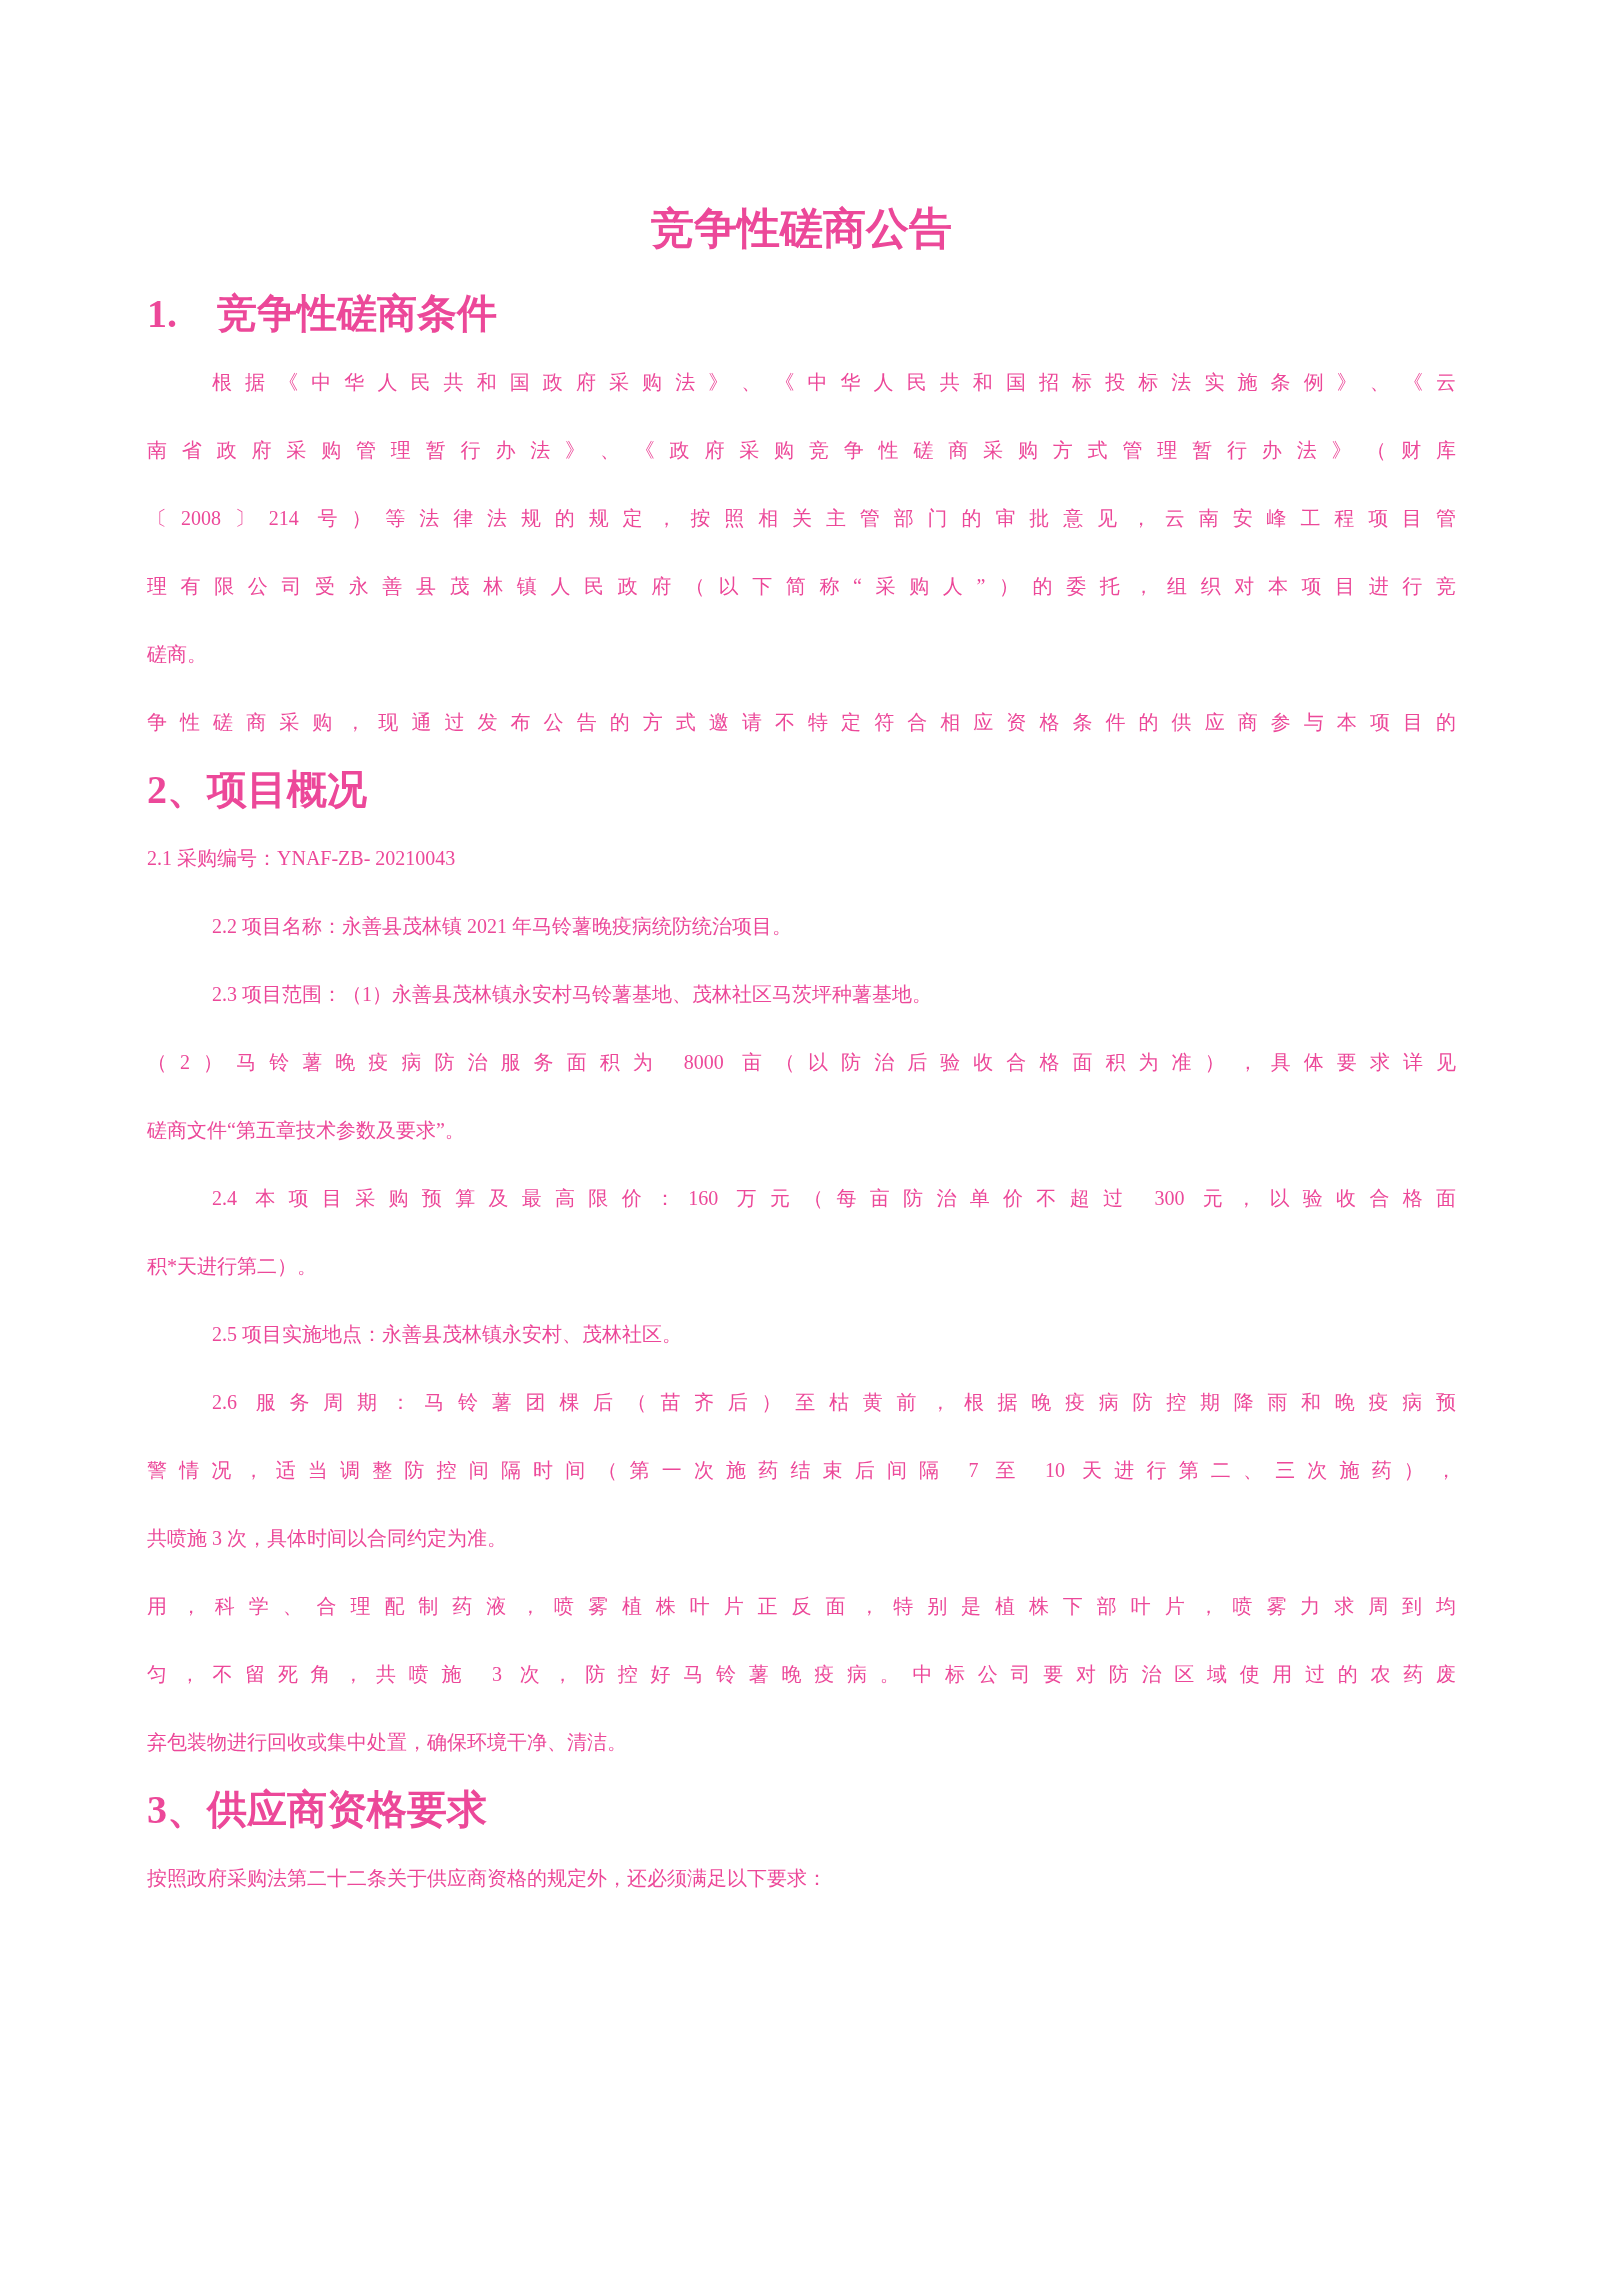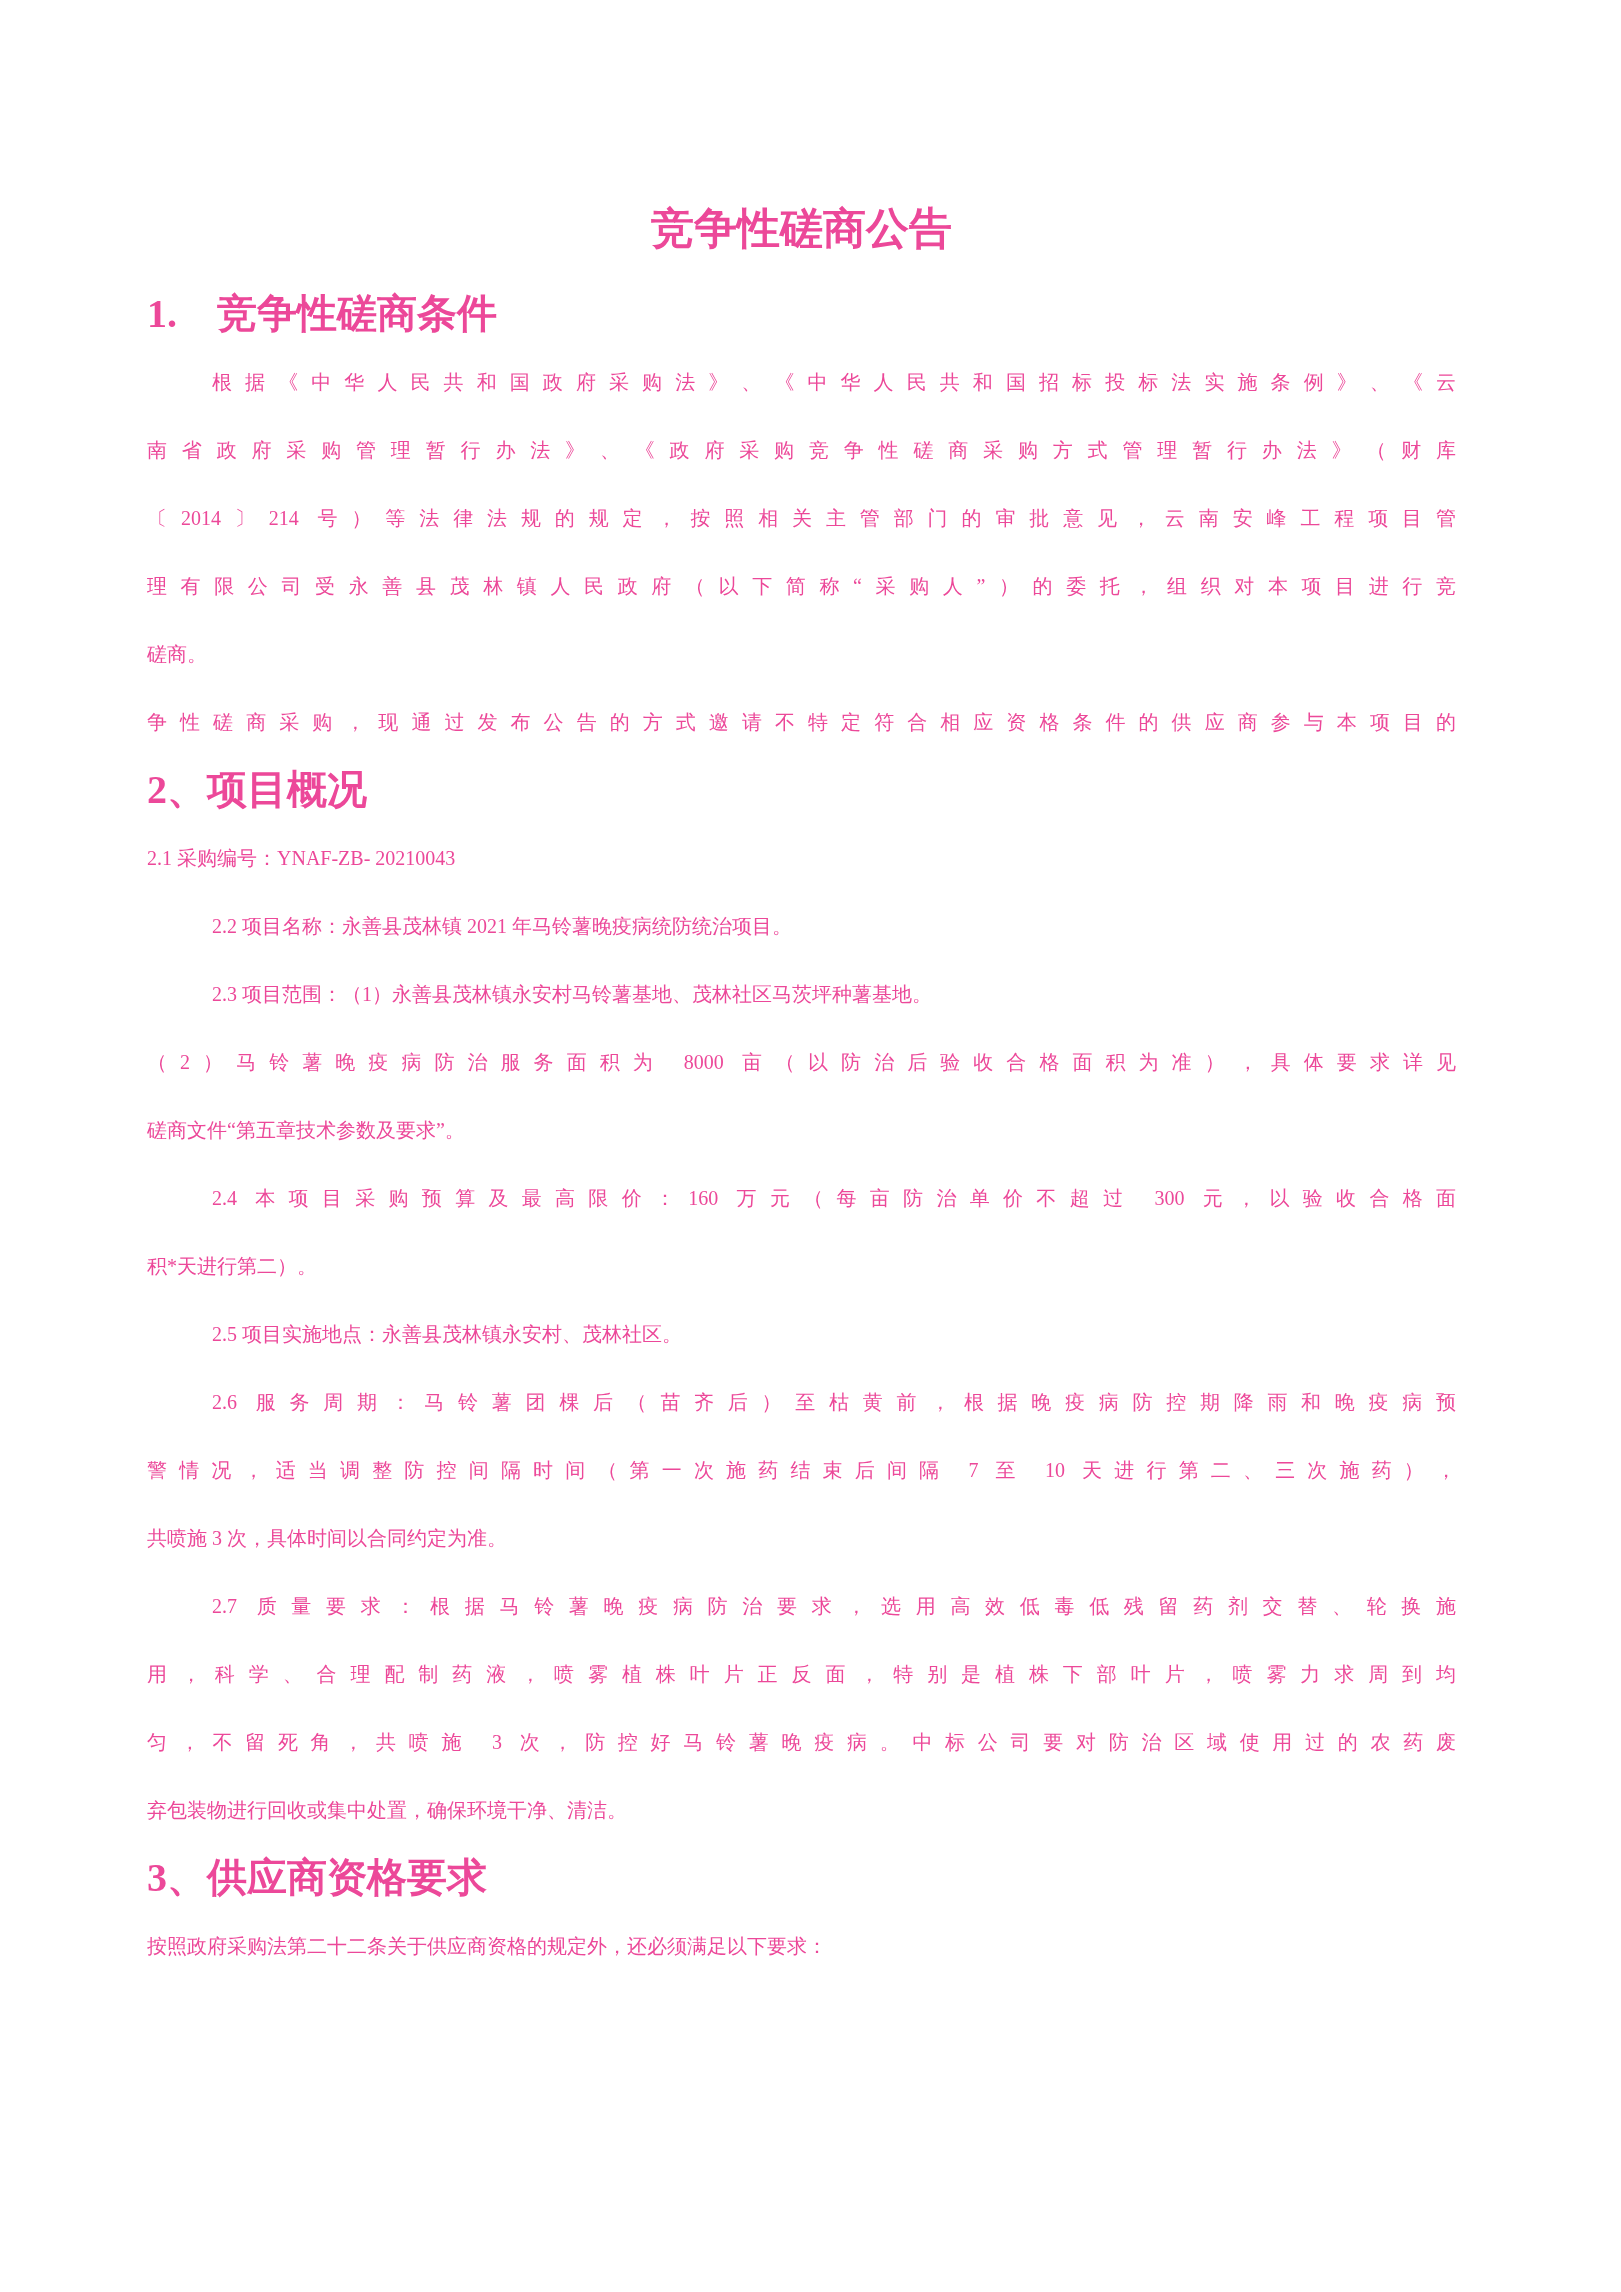--- a/index.html
+++ b/index.html
@@ -55,37 +55,36 @@
 </style>
 </head>
 <body>
 
 <div class="page">
   <div class="doc" id="doc">
       <div class="doc-title">竞争性磋商公告</div>
       <div class="heading">1.　竞争性磋商条件</div>
       <div class="line indent justify">根据《中华人民共和国政府采购法》、《中华人民共和国招标投标法实施条例》、《云</div>
       <div class="line justify">南省政府采购管理暂行办法》、《政府采购竞争性磋商采购方式管理暂行办法》（财库</div>
-      <div class="line justify">〔2014〕214 号）等法律法规的规定，按照相关主管部门的审批意见，云南安峰工程项目管</div>
+      <div class="line justify">〔2008〕214 号）等法律法规的规定，按照相关主管部门的审批意见，云南安峰工程项目管</div>
       <div class="line justify">理有限公司受永善县茂林镇人民政府（以下简称“采购人”）的委托，组织对本项目进行竞</div>
       <div class="line">磋商。</div>
       <div class="line justify">争性磋商采购，现通过发布公告的方式邀请不特定符合相应资格条件的供应商参与本项目的</div>
       <div class="heading">2、项目概况</div>
       <div class="line">2.1 采购编号：YNAF-ZB- 20210043</div>
       <div class="line indent">2.2 项目名称：永善县茂林镇 2021 年马铃薯晚疫病统防统治项目。</div>
       <div class="line indent">2.3 项目范围：（1）永善县茂林镇永安村马铃薯基地、茂林社区马茨坪种薯基地。</div>
       <div class="line justify">（2）马铃薯晚疫病防治服务面积为 8000 亩（以防治后验收合格面积为准），具体要求详见</div>
       <div class="line">磋商文件“第五章技术参数及要求”。</div>
       <div class="line indent justify">2.4 本项目采购预算及最高限价：160 万元（每亩防治单价不超过 300 元，以验收合格面</div>
       <div class="line">积*天进行第二）。</div>
       <div class="line indent">2.5 项目实施地点：永善县茂林镇永安村、茂林社区。</div>
       <div class="line indent justify">2.6 服务周期：马铃薯团棵后（苗齐后）至枯黄前，根据晚疫病防控期降雨和晚疫病预</div>
       <div class="line justify">警情况，适当调整防控间隔时间（第一次施药结束后间隔 7 至 10 天进行第二、三次施药），</div>
       <div class="line">共喷施 3 次，具体时间以合同约定为准。</div>
-      <div class="line indent justify">2.7 质量要求：根据马铃薯晚疫病防治要求，选用高效低毒低残留药剂交替、轮换施</div>
       <div class="line justify">用，科学、合理配制药液，喷雾植株叶片正反面，特别是植株下部叶片，喷雾力求周到均</div>
       <div class="line justify">匀，不留死角，共喷施 3 次，防控好马铃薯晚疫病。中标公司要对防治区域使用过的农药废</div>
       <div class="line">弃包装物进行回收或集中处置，确保环境干净、清洁。</div>
       <div class="heading">3、供应商资格要求</div>
       <div class="line">按照政府采购法第二十二条关于供应商资格的规定外，还必须满足以下要求：</div>
     </div>
 </div>
 
 
 </body></html>

